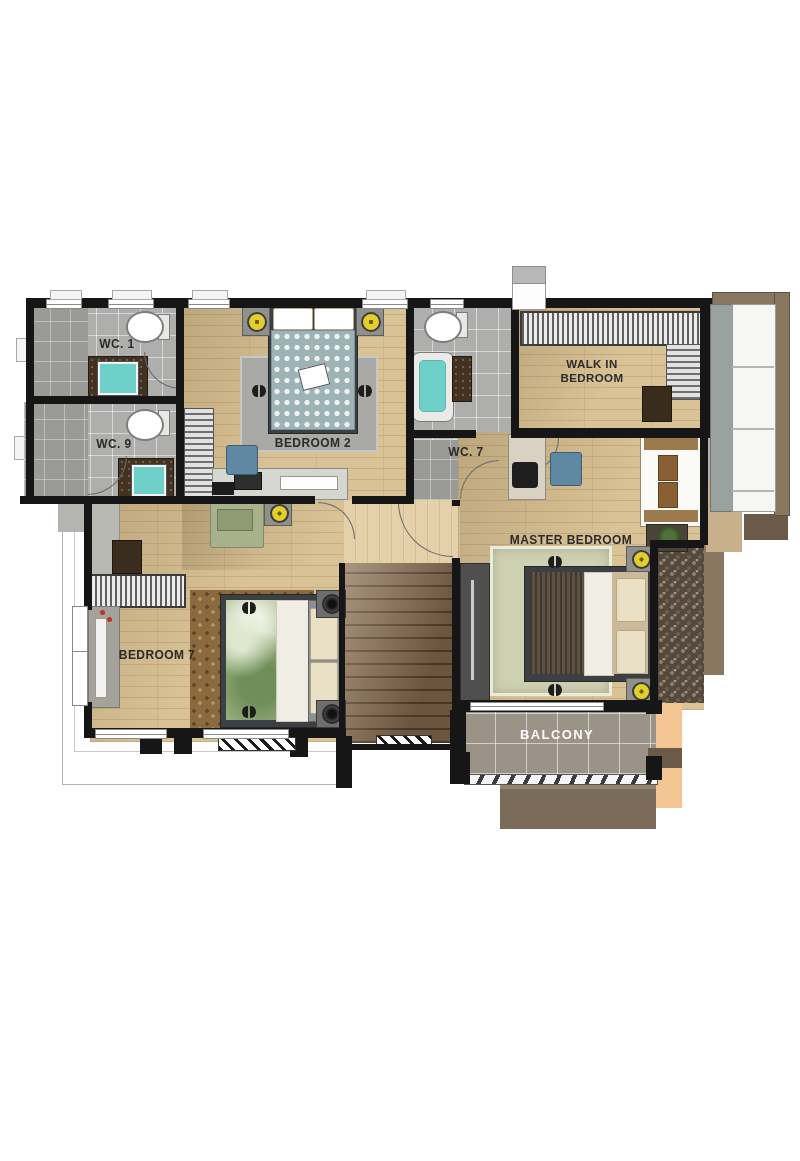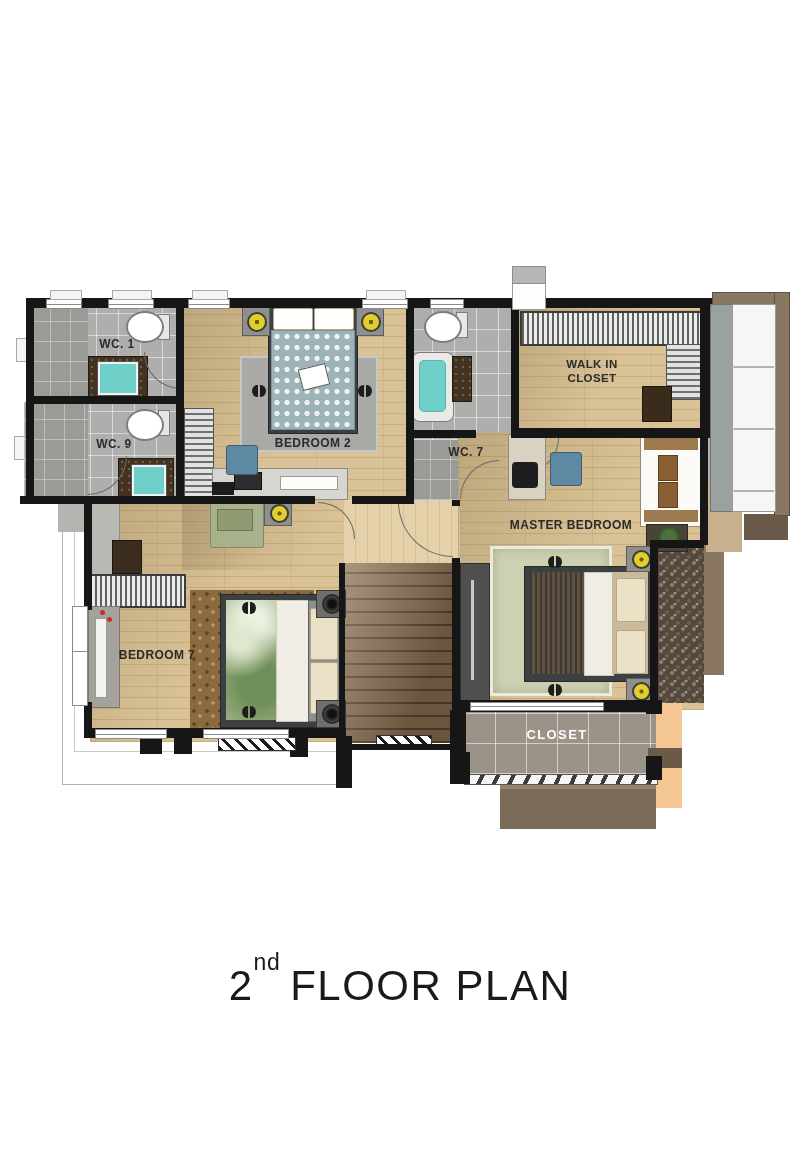--- a/index.html
+++ b/index.html
@@ -299,19 +299,18 @@
   <div class="abs z4" style="left:732px;top:366px;width:42px;height:2px;background:#b5b5b3"></div>
   <div class="abs z4" style="left:732px;top:428px;width:42px;height:2px;background:#b5b5b3"></div>
   <div class="abs z4" style="left:732px;top:490px;width:42px;height:2px;background:#b5b5b3"></div>
   <div class="abs z2" style="left:744px;top:514px;width:44px;height:26px;background:#6b5a49"></div>
 
   <div class="room-label" style="left:117px;top:344px">WC. 1</div>
   <div class="room-label" style="left:114px;top:444px">WC. 9</div>
   <div class="room-label" style="left:313px;top:443px">BEDROOM 2</div>
   <div class="room-label" style="left:466px;top:452px">WC. 7</div>
   <div class="room-label small" style="left:592px;top:371px">WALK IN
-CLOSET</div>
-  <div class="room-label" style="left:571px;top:525px">MASTER BEDROOM</div>
+BEDROOM</div>
+  <div class="room-label" style="left:571px;top:540px">MASTER BEDROOM</div>
   <div class="room-label" style="left:157px;top:655px">BEDROOM 7</div>
-  <div class="room-label white" style="left:557px;top:735px">CLOSET</div>
-
-  <div class="title"><span>2</span><sup>nd</sup><span class="rest">FLOOR PLAN</span></div>
+  <div class="room-label white" style="left:557px;top:735px">BALCONY</div>
+
 </div>
 
 </body></html>

